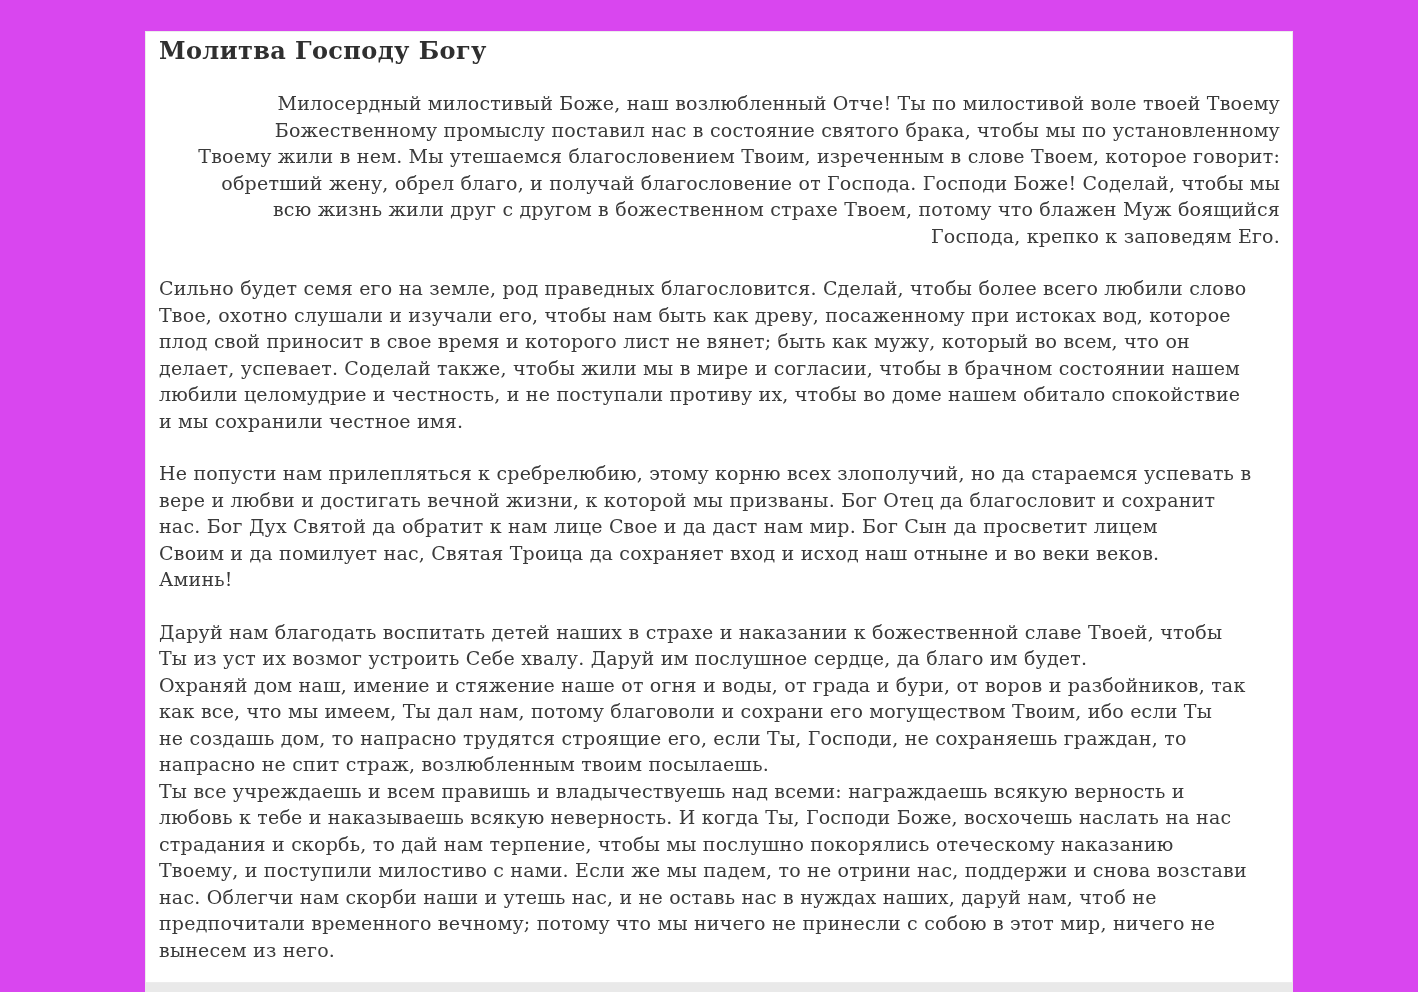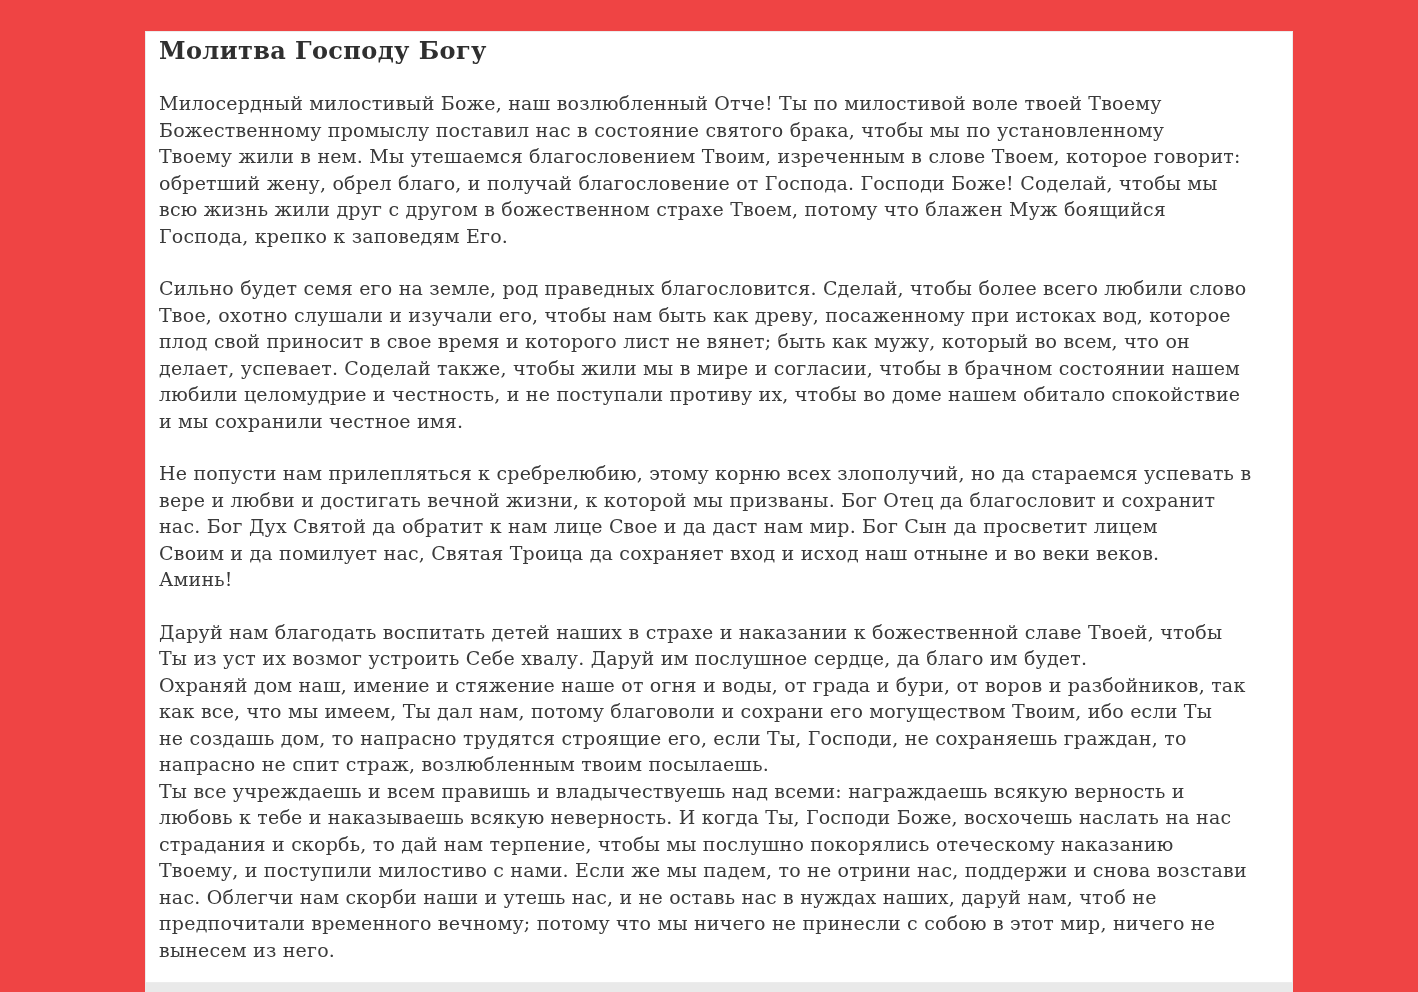--- a/index.html
+++ b/index.html
@@ -8,21 +8,21 @@
     width: 1418px;
     height: 992px;
     background: #fdfdfd;
     overflow: hidden;
     font-family: "DejaVu Serif", serif;
   }
   .viewport {
     position: relative;
     width: 1418px;
     height: 992px;
-    background: #ef4444;
+    background: #d946ef;
   }
   .doc-card {
     position: absolute;
     left: 145px;
     top: 31px;
     width: 1148px;
     height: 952px;
     box-sizing: border-box;
     background: #ffffff;
     border: 1px solid #ececec;
@@ -40,20 +40,21 @@
   .para {
     margin: 26px 0 0 0;
     font-size: 19px;
     line-height: 26.5px;
     color: #3a3a3a;
     letter-spacing: 0.2px;
     white-space: pre-line;
   }
   .para:first-of-type {
     margin-top: 25px;
+    text-align: right;
   }
   .next-section-strip {
     position: absolute;
     left: 145px;
     top: 983px;
     width: 1148px;
     height: 9px;
     background: #e9e9e9;
   }
 </style>

